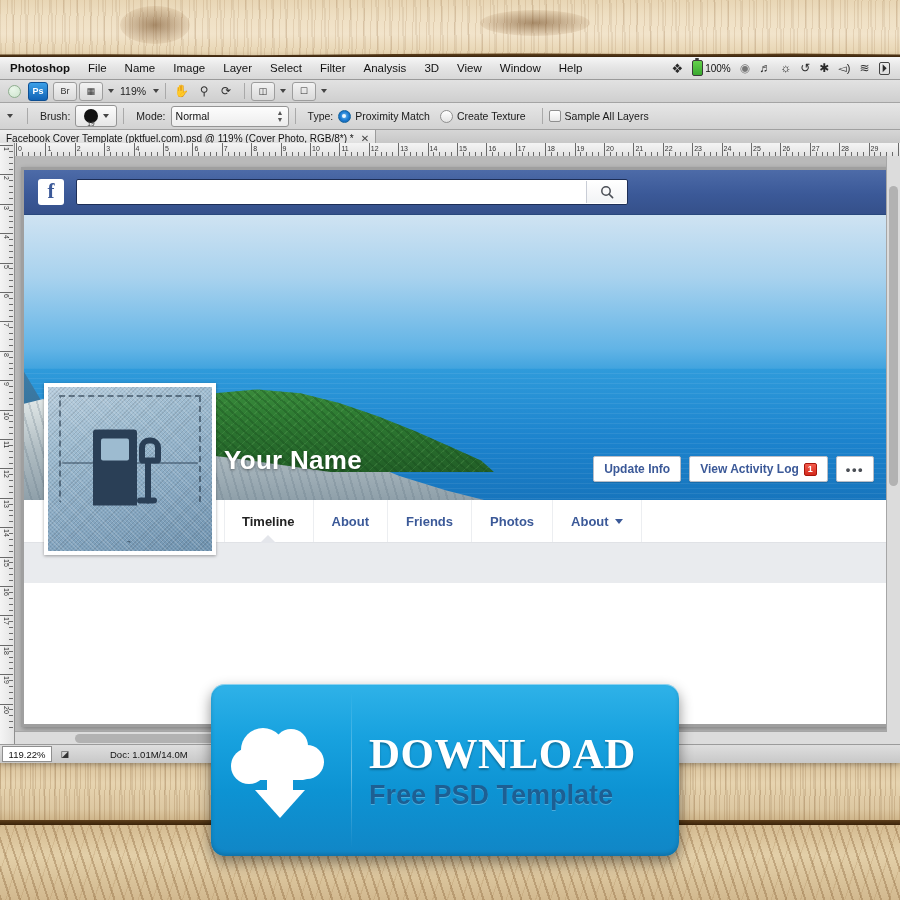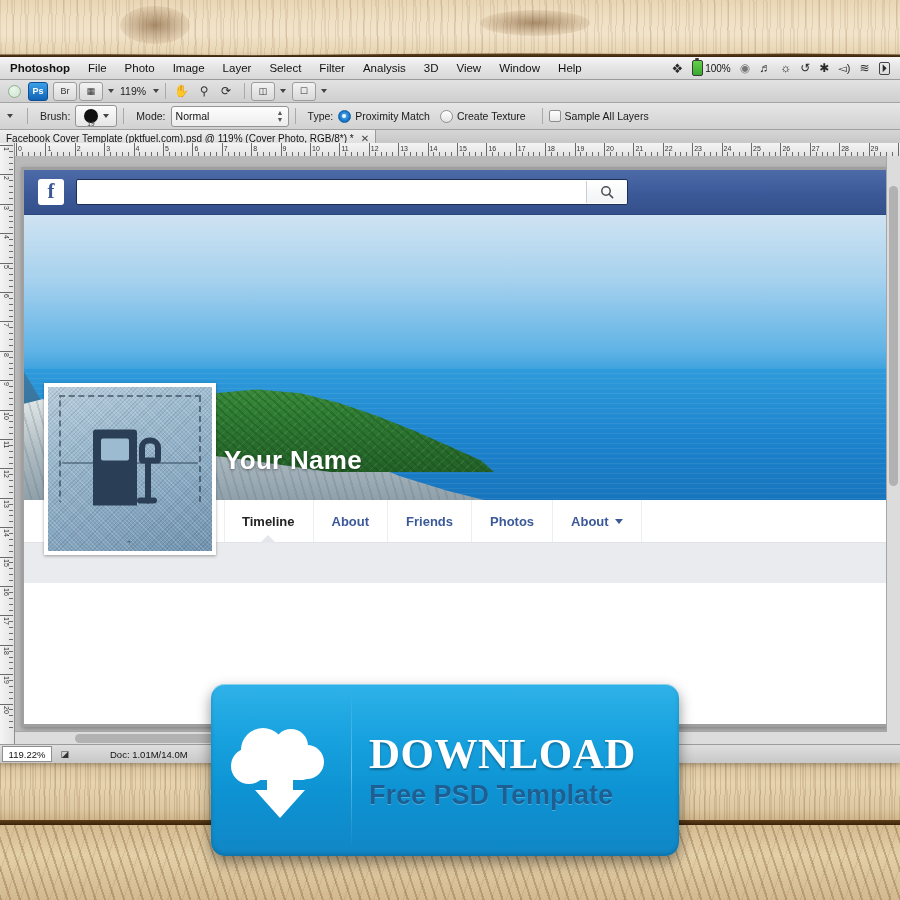--- a/index.html
+++ b/index.html
@@ -380,21 +380,21 @@
   </div>
   <div class="wood-mid"></div>
   <div class="wood-bot"></div>
 </div>
 
 <div id="ps-window">
 
   <div class="menubar">
     <span class="app-name">Photoshop</span>
     <span class="mi">File</span>
-    <span class="mi">Photo</span>
+    <span class="mi">Name</span>
     <span class="mi">Image</span>
     <span class="mi">Layer</span>
     <span class="mi">Select</span>
     <span class="mi">Filter</span>
     <span class="mi">Analysis</span>
     <span class="mi">3D</span>
     <span class="mi">View</span>
     <span class="mi">Window</span>
     <span class="mi">Help</span>
 
@@ -805,20 +805,32 @@
           <div class="far-cliff"></div>
           <div class="cliff">
               <div class="cliff-tex"></div>
             </div>
           <div class="forest">
               <div class="forest-tex"></div>
             </div>
 
           <div class="your-name">Your Name</div>
 
+          <div class="cover-actions">
+            <div class="fb-btn">
+              <span>Update Info</span>
+            </div>
+            <div class="fb-btn">
+              <span>View Activity Log</span>
+              <span class="badge">1</span>
+            </div>
+            <div class="fb-btn dots">
+              <span>•••</span>
+            </div>
+          </div>
         </div>
 
         <div class="profile-pic">
           <div class="denim"></div>
           <div class="pocket"></div>
           <div class="pocket-seam"></div>
           <div class="fuel-logo">
             <div class="fuel-body"></div>
             <div class="fuel-win"></div>
             <div class="fuel-nozzle"></div>

